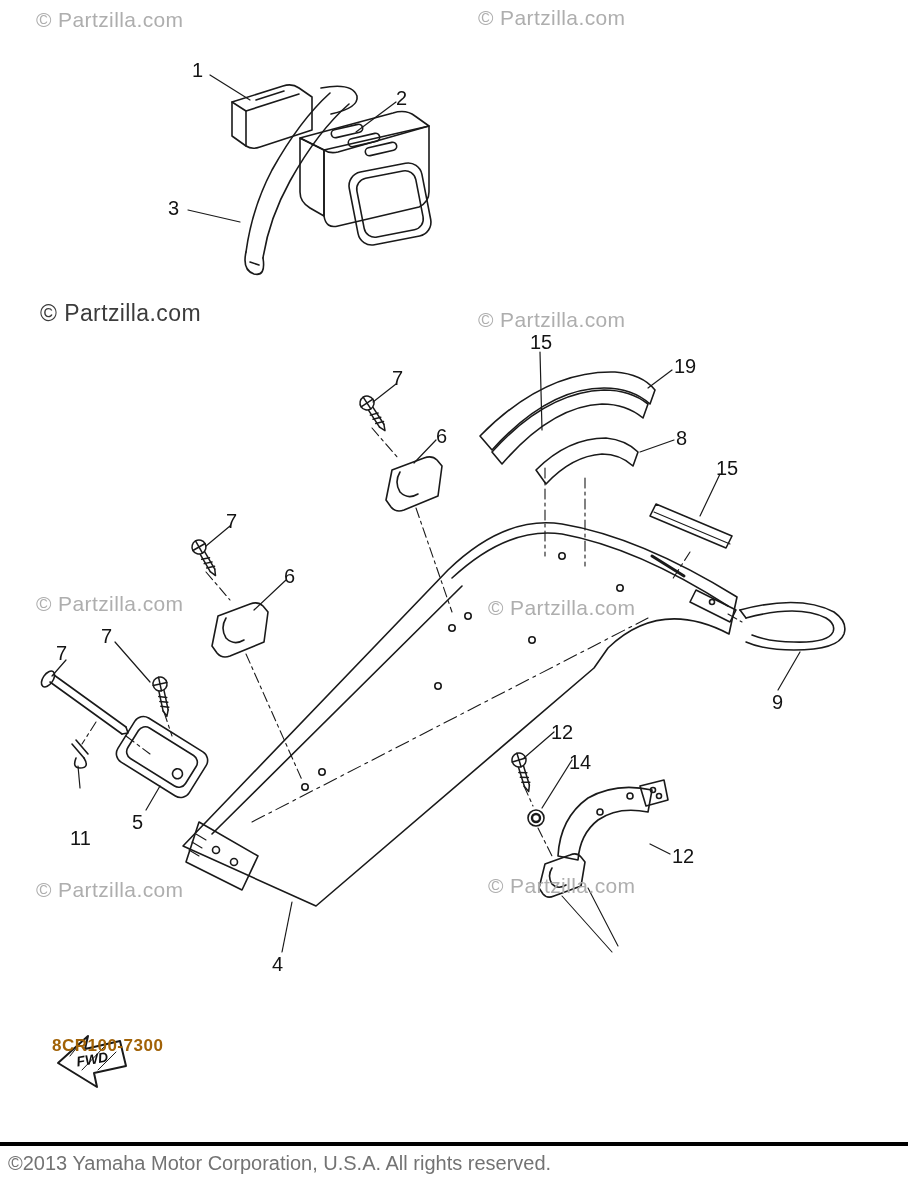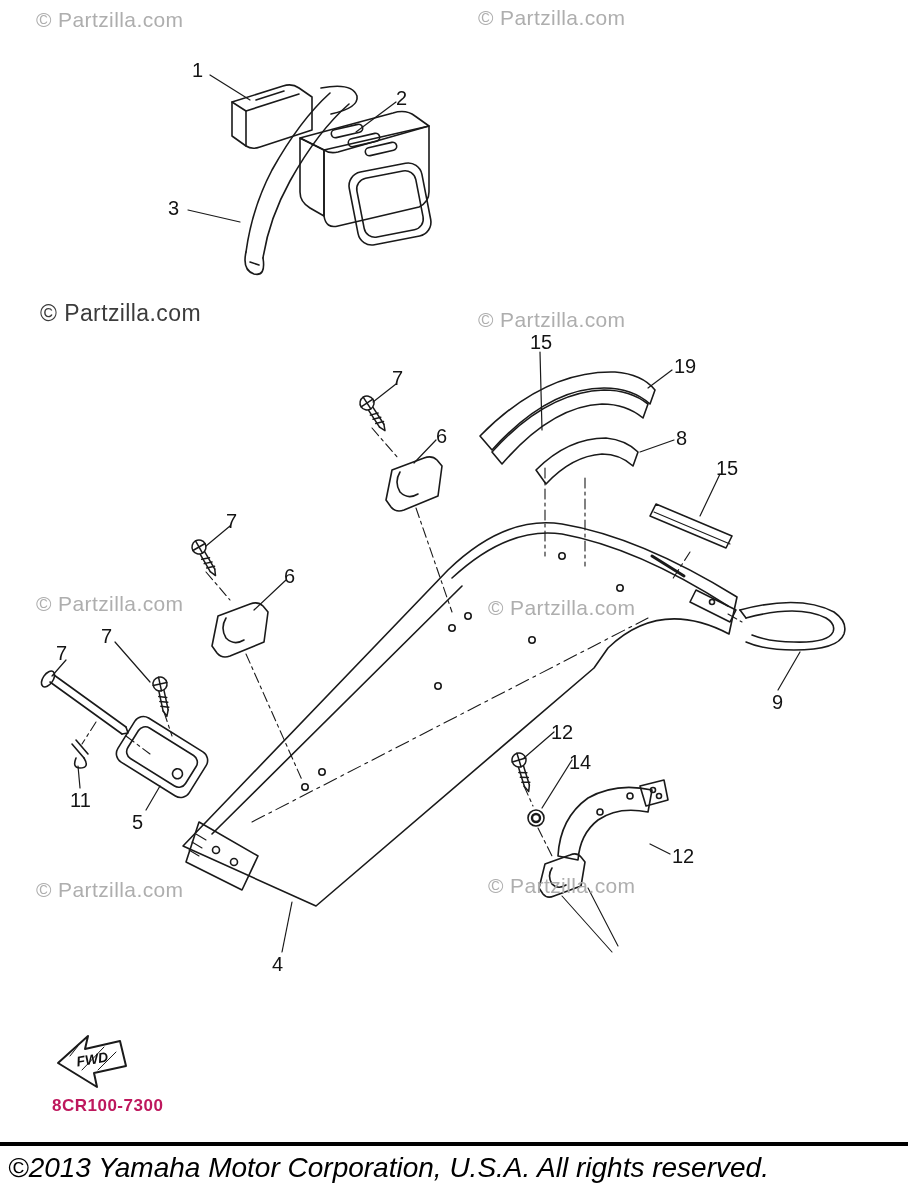--- a/index.html
+++ b/index.html
@@ -11,30 +11,30 @@
   .watermark{
     position:absolute;z-index:2;font-size:21px;letter-spacing:.4px;
     color:#aeaeae;white-space:nowrap;user-select:none;
   }
   .watermark.dark{color:#3c3c3c;font-size:23px;}
   .callout{
     position:absolute;z-index:3;font-size:20px;color:#141414;
     font-family:"Liberation Sans",sans-serif;line-height:1;
   }
   .diagram-code{
-    position:absolute;left:52px;top:1096px;z-index:3;
-    font-size:17px;font-weight:bold;letter-spacing:.5px;color:#be185d;
+    position:absolute;left:52px;top:1036px;z-index:3;
+    font-size:17px;font-weight:bold;letter-spacing:.5px;color:#a16207;
   }
   .footer-rule{
     position:absolute;left:0;top:1142px;width:908px;height:0;
     border-top:4px solid #000;z-index:3;
   }
   .footer-copyright{
     position:absolute;left:8px;top:1152px;z-index:3;
-    font-size:28px;color:#000000;white-space:nowrap;font-style:italic;
+    font-size:20px;color:#737373;white-space:nowrap;
   }
 </style>
 </head>
 <body>
 
 <div id="page">
 
   <svg id="artwork" width="908" height="1200" viewBox="0 0 908 1200" xmlns="http://www.w3.org/2000/svg" xmlns:xlink="http://www.w3.org/1999/xlink">
     <defs>
       <g id="screw" stroke="#1a1a1a" fill="none" stroke-width="1.5">
@@ -198,21 +198,21 @@
   <div class="callout" style="left:272px;top:954px">4</div>
   <div class="callout" style="left:132px;top:812px">5</div>
   <div class="callout" style="left:436px;top:426px">6</div>
   <div class="callout" style="left:284px;top:566px">6</div>
   <div class="callout" style="left:392px;top:368px">7</div>
   <div class="callout" style="left:226px;top:511px">7</div>
   <div class="callout" style="left:101px;top:626px">7</div>
   <div class="callout" style="left:676px;top:428px">8</div>
   <div class="callout" style="left:772px;top:692px">9</div>
   <div class="callout" style="left:56px;top:643px">7</div>
-  <div class="callout" style="left:70px;top:790px">11</div>
+  <div class="callout" style="left:70px;top:828px">11</div>
   <div class="callout" style="left:672px;top:846px">12</div>
   <div class="callout" style="left:551px;top:722px">12</div>
   <div class="callout" style="left:569px;top:752px">14</div>
   <div class="callout" style="left:716px;top:458px">15</div>
   <div class="callout" style="left:530px;top:332px">15</div>
   <div class="callout" style="left:674px;top:356px">19</div>
 
   <div class="diagram-code">8CR100-7300</div>
   <div class="footer-rule"></div>
   <div class="footer-copyright">©2013 Yamaha Motor Corporation, U.S.A. All rights reserved.</div>

